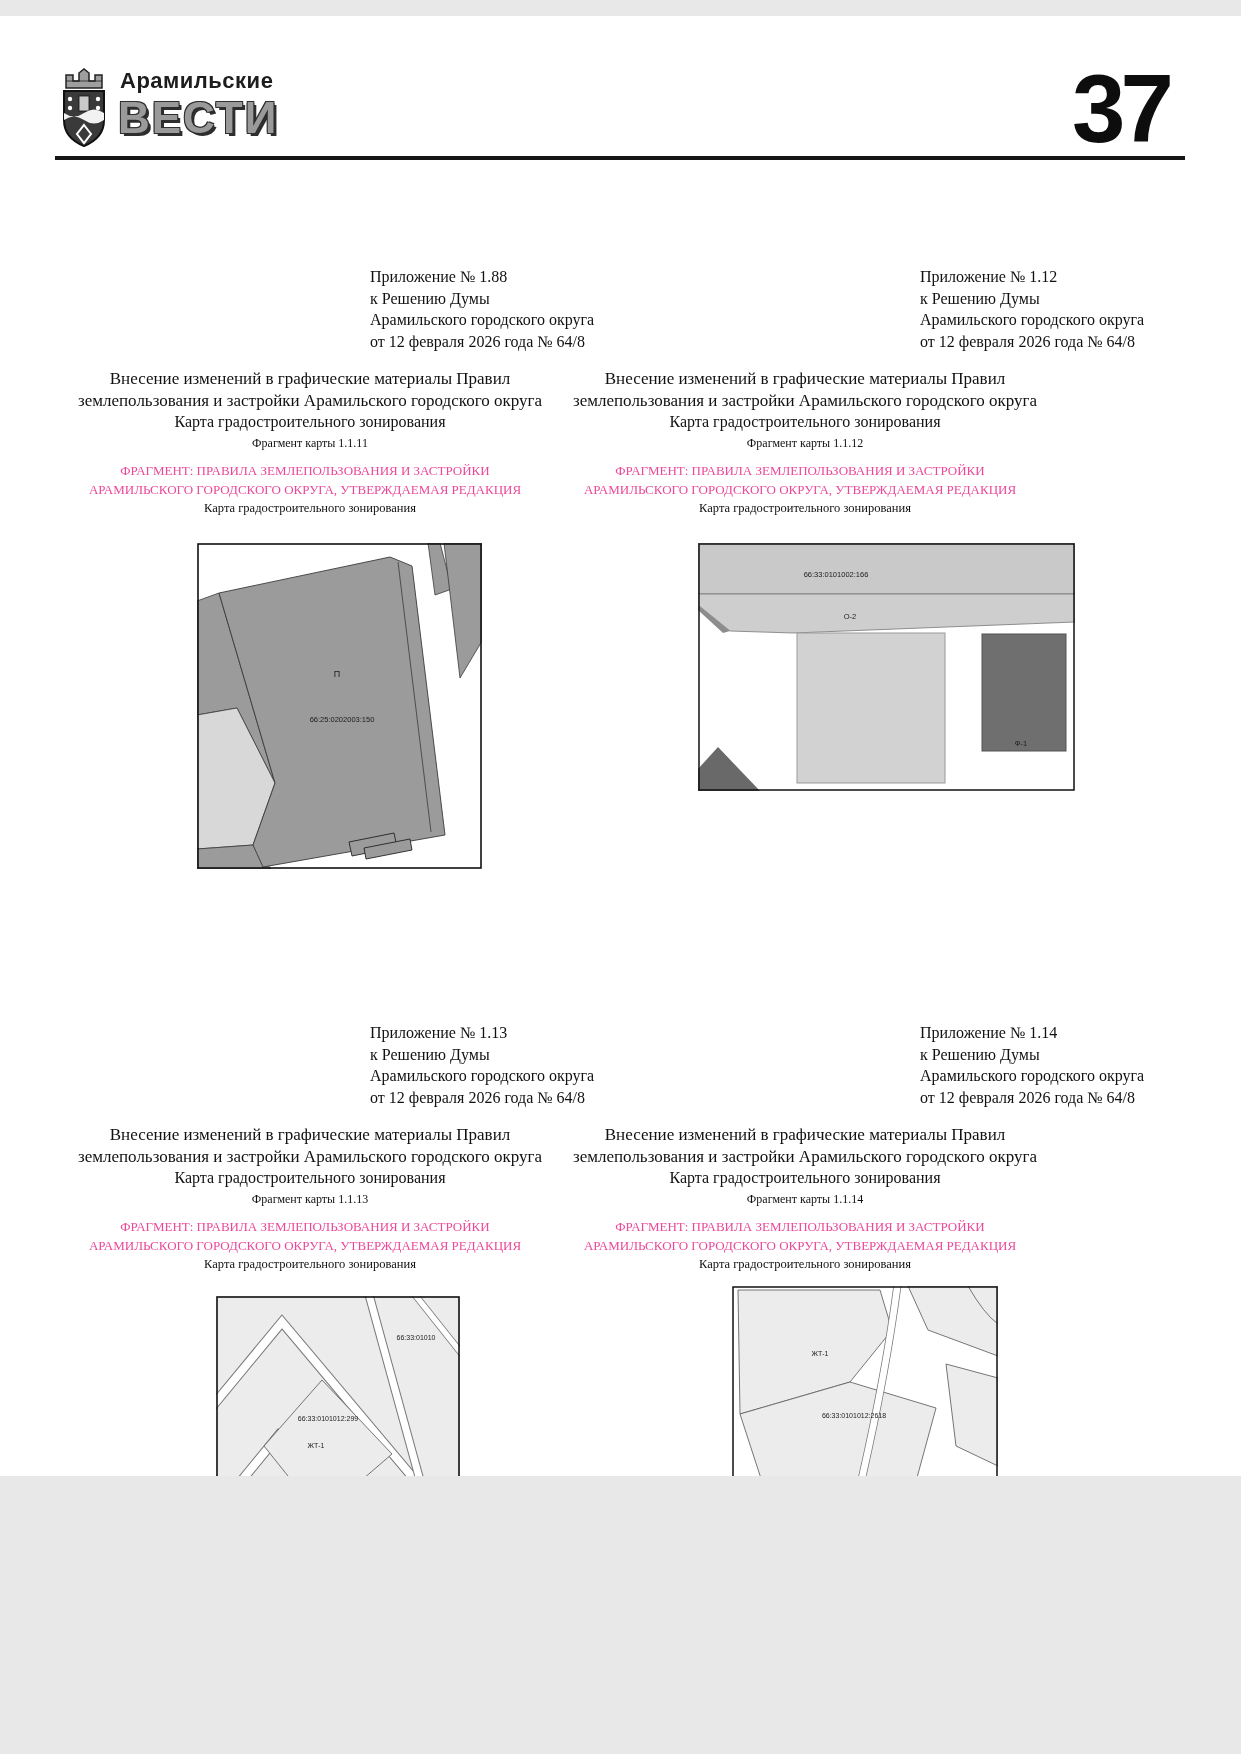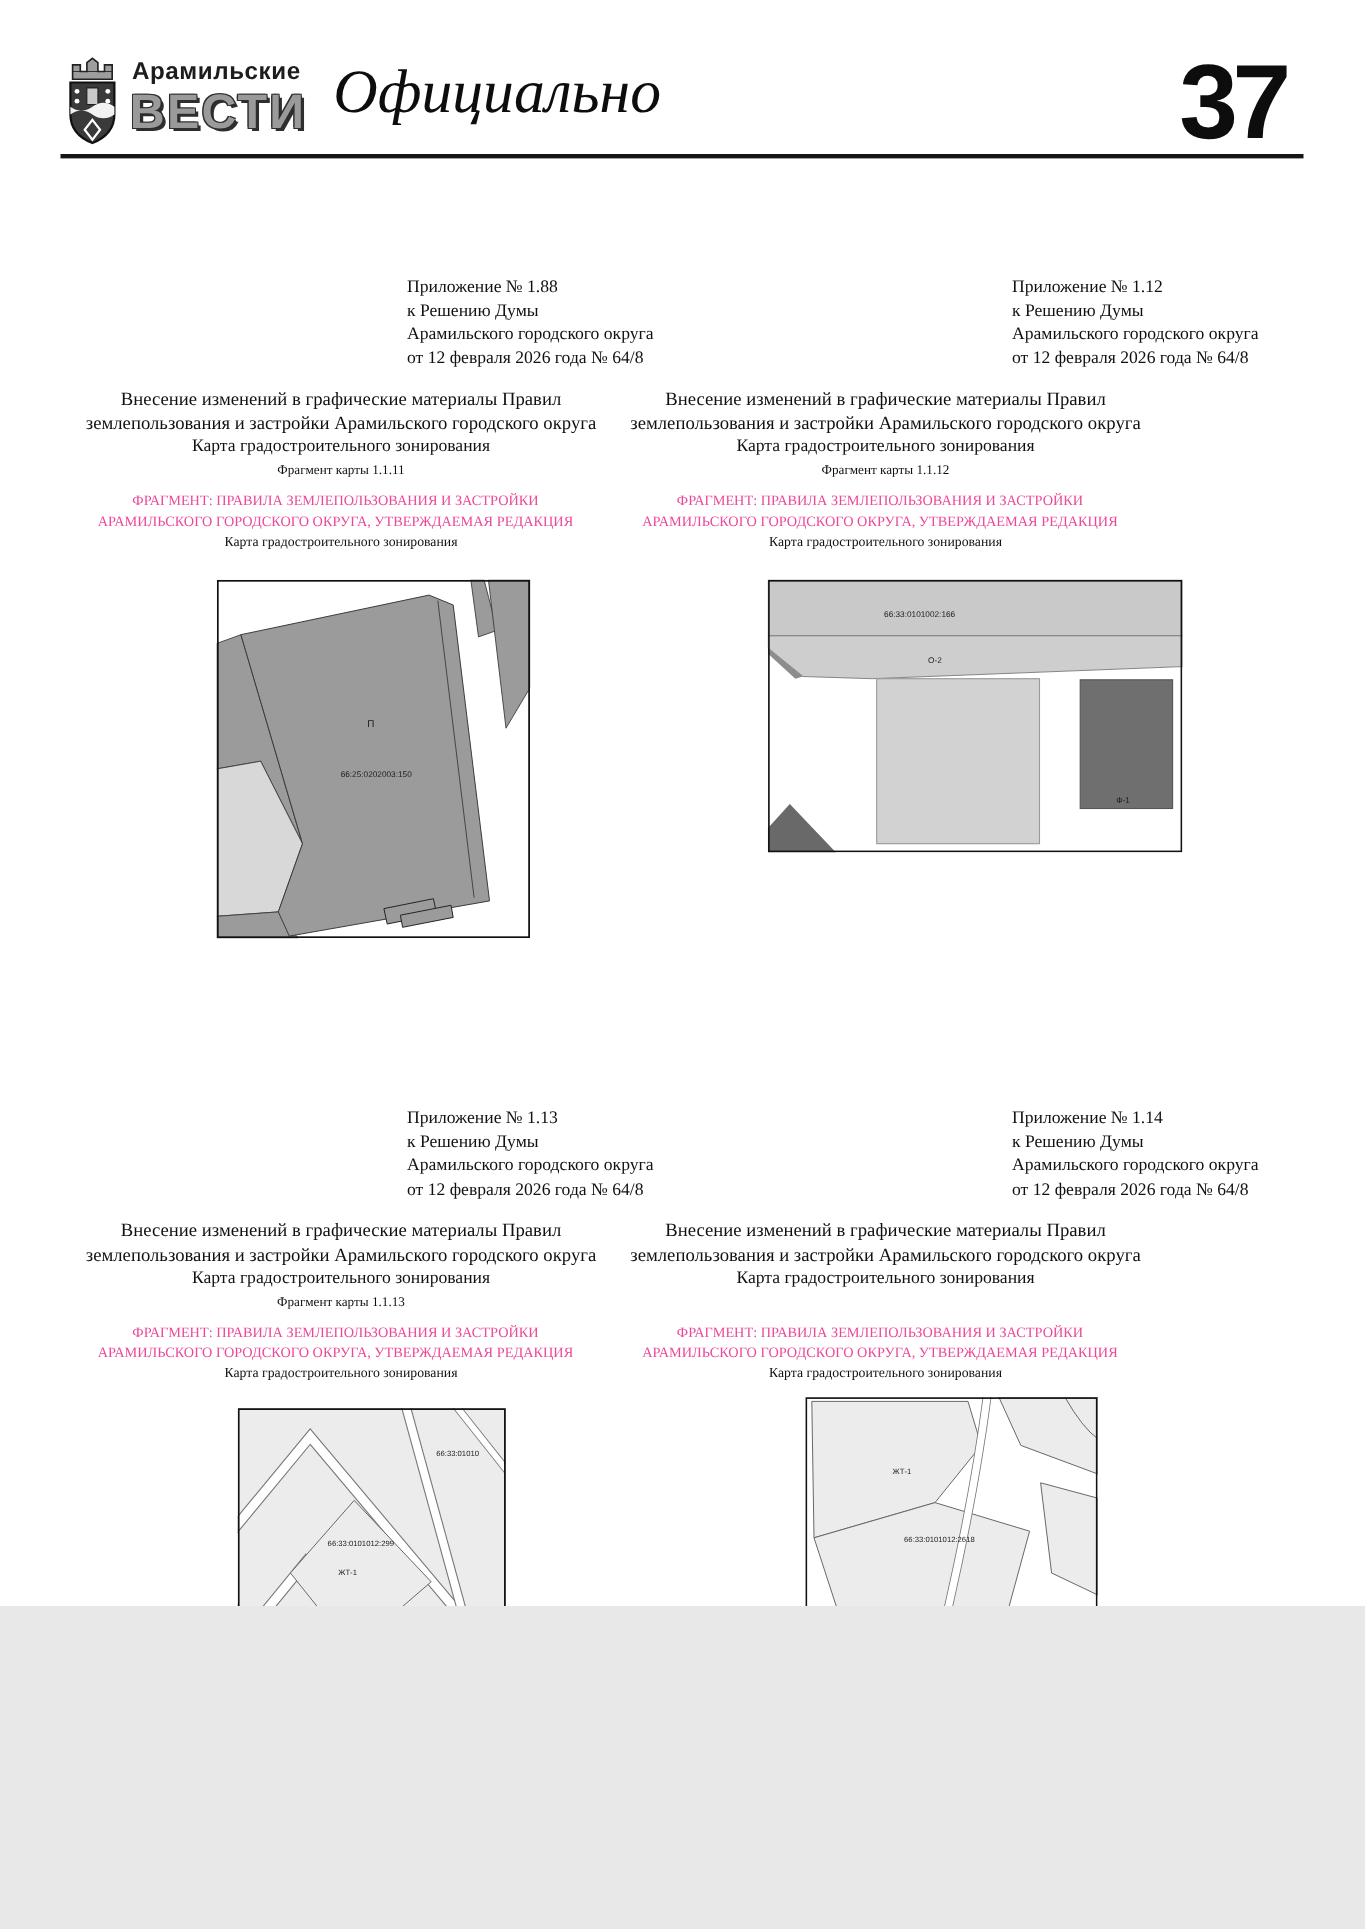--- a/index.html
+++ b/index.html
@@ -1,17 +1,17 @@
 <!DOCTYPE html>
 <html><head>
 <meta charset="utf-8">
 <style>
   html,body { margin:0; padding:0; background:#e8e8e8; }
   .page {
-    position:relative; width:1241px; height:1460px; margin:0 auto;
+    position:relative; width:1241px; height:1460px; margin:16px auto;
     background:#ffffff; overflow:hidden;
     font-family:"Liberation Serif", serif; color:#111;
   }
   .abs { position:absolute; }
 
   
   .brand-top {
     font-family:"Liberation Sans", sans-serif; font-weight:bold;
     font-size:22px; color:#1d1d1d; letter-spacing:0.5px;
   }
@@ -58,21 +58,20 @@
       <circle cx="12" cy="42" r="2.2" fill="#fff"></circle>
       <circle cx="40" cy="42" r="2.2" fill="#fff"></circle>
       <path d="M6,47 q10,7 20,0 q10,-7 20,0 l0,7 q-10,7 -20,0 q-10,-7 -20,0 Z" fill="#f2f2f2"></path>
       <path d="M26,59 l7,9 -7,9 -7,-9 Z" fill="none" stroke="#fff" stroke-width="2"></path>
     </svg>
   </div>
 
   <div class="abs brand-top" style="left:120px; top:52px;">Арамильские</div>
   <div class="abs brand-main" style="left:118px; top:80px;">ВЕСТИ</div>
 
-  <div class="abs section-title" style="left:303px; top:52px;">Официально</div>
 
 
   <div class="abs page-number" style="left:1072px; top:48px;">37</div>
 
   <div class="abs header-rule" style="left:55px; top:140px; width:1130px;"></div>
 
   <div class="abs ref-block" style="left:370px; top:250px;">
     <div>Приложение № 1.88</div>
     <div>к Решению Думы</div>
     <div>Арамильского городского округа</div>
@@ -167,20 +166,21 @@
 
   <div class="abs ref-block" style="left:920px; top:1006px;">
     <div>Приложение № 1.14</div>
     <div>к Решению Думы</div>
     <div>Арамильского городского округа</div>
     <div>от 12 февраля 2026 года № 64/8</div>
   </div>
   <div class="abs center-stack" style="left:555px; top:1108px;">
     <div class="intro-line">Внесение изменений в графические материалы Правил землепользования и застройки Арамильского городского округа</div>
     <div class="map-type-line">Карта градостроительного зонирования</div>
+    <div class="fragment-line">Фрагмент карты 1.1.14</div>
   </div>
   <div class="abs caption" style="left:580px; top:1202px;">ФРАГМЕНТ: ПРАВИЛА ЗЕМЛЕПОЛЬЗОВАНИЯ И ЗАСТРОЙКИ АРАМИЛЬСКОГО ГОРОДСКОГО ОКРУГА, УТВЕРЖДАЕМАЯ РЕДАКЦИЯ</div>
   <div class="abs subcaption" style="left:555px; top:1241px;">Карта градостроительного зонирования</div>
 
   <svg class="abs map-frame" style="left:732px; top:1270px;" width="266" height="277" viewBox="0 0 266 277">
     <rect x="0" y="0" width="266" height="277" fill="#ffffff"></rect>
     <polygon points="6,4 148,4 160,44 118,96 8,128" fill="#ececec" stroke="#666" stroke-width="0.9"></polygon>
     <polygon points="8,128 118,96 204,122 180,210 36,214" fill="#ececec" stroke="#666" stroke-width="0.9"></polygon>
     <polygon points="176,0 266,0 266,70 196,44" fill="#ececec" stroke="#666" stroke-width="0.9"></polygon>
     <polygon points="214,78 266,92 266,180 224,160" fill="#ececec" stroke="#666" stroke-width="0.9"></polygon>

